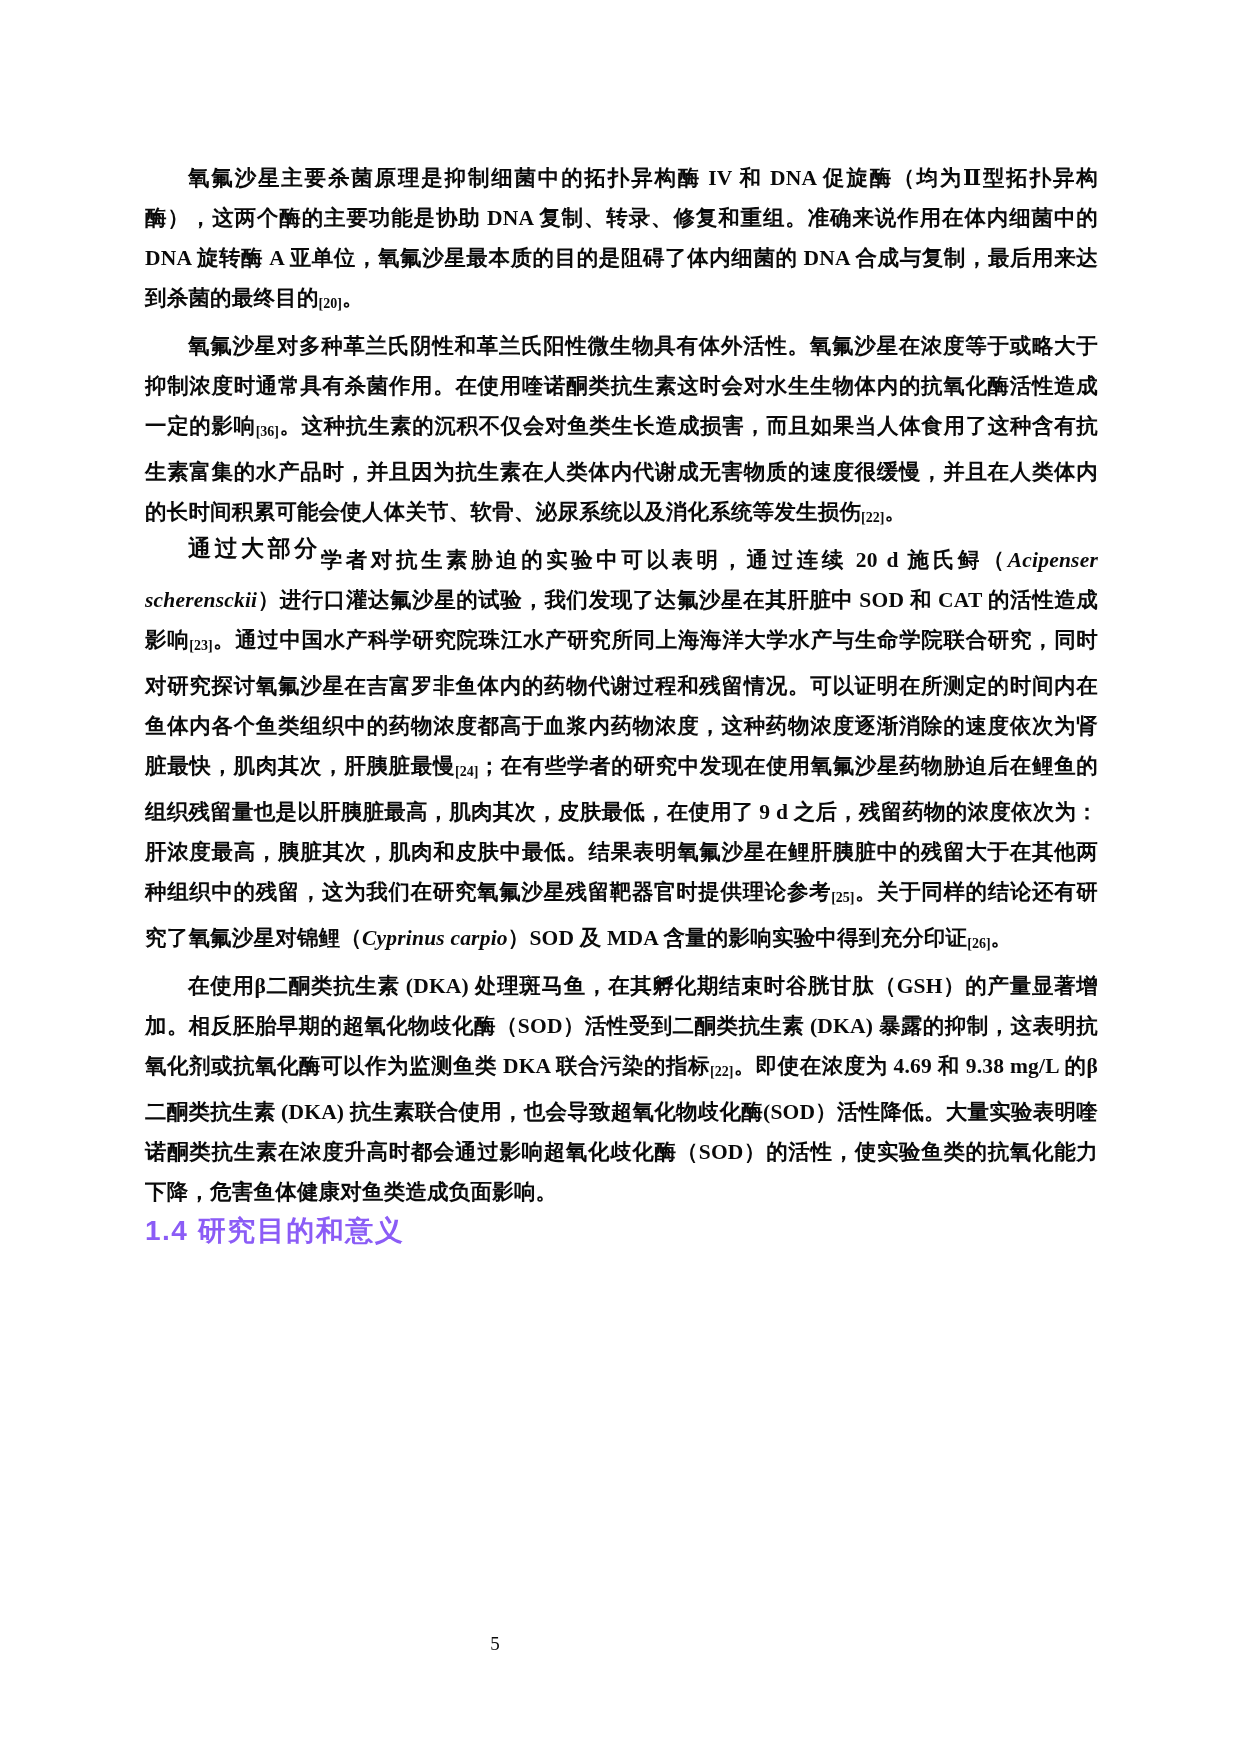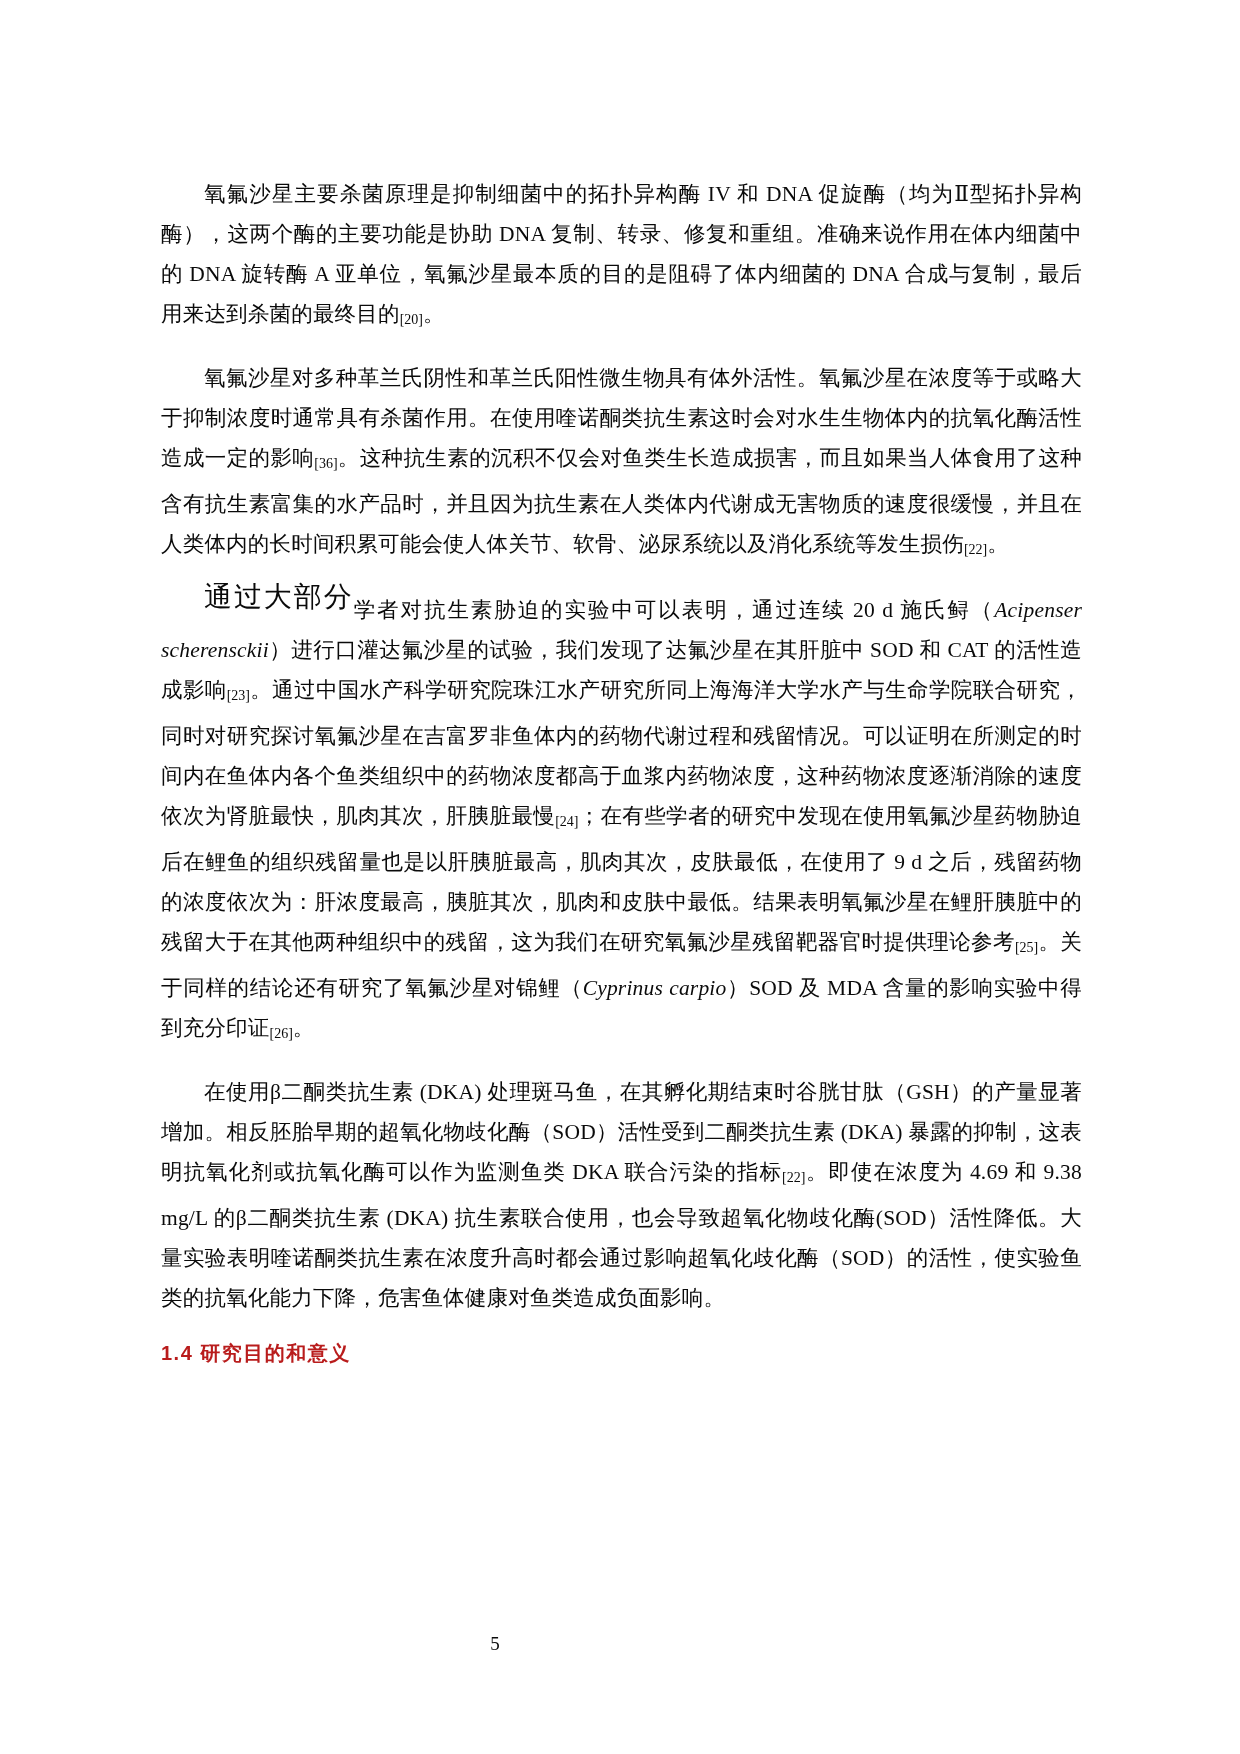--- a/index.html
+++ b/index.html
@@ -24,45 +24,46 @@
     position: absolute;
     left: 143px;
     top: 156px;
     width: 957px;
     text-align: justify;
     font-size: 21.5px;
     line-height: 40px;
     letter-spacing: 0.2px;
   }
   .content p {
-    margin: 18px;
+    margin: 2px;
     text-indent: 2em;
+    font-weight: bold;
   }
   .ref {
     font-size: 14px;
     vertical-align: -3px;
     letter-spacing: 0;
   }
   .italic {
     font-style: italic;
   }
   .raised {
     position: relative;
     top: -11px;
-    font-size: 28px;
+    font-size: 23px;
   }
   .section-heading {
     margin: 113px 0 24px 0;
     text-indent: 0 !important;
     font-family: "Liberation Sans", "DejaVu Sans", sans-serif;
     font-weight: 700;
-    font-size: 20px;
+    font-size: 28px;
     line-height: 34px;
     letter-spacing: 1.5px;
-    color: #b91c1c;
+    color: #8b5cf6;
   }
   .page-number {
     position: absolute;
     left: 455px;
     top: 1632px;
     width: 80px;
     text-align: center;
     font-size: 19px;
     line-height: 24px;
   }

